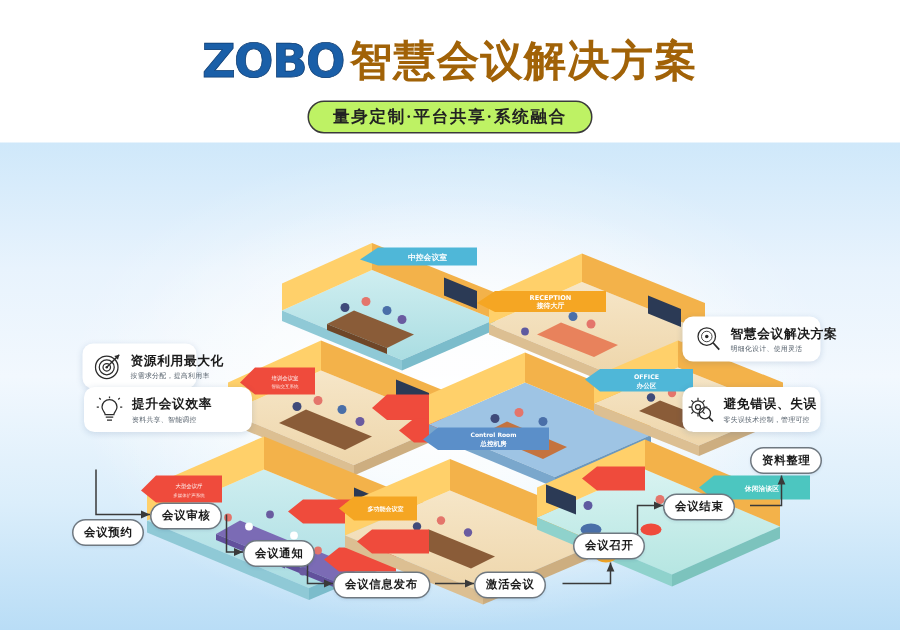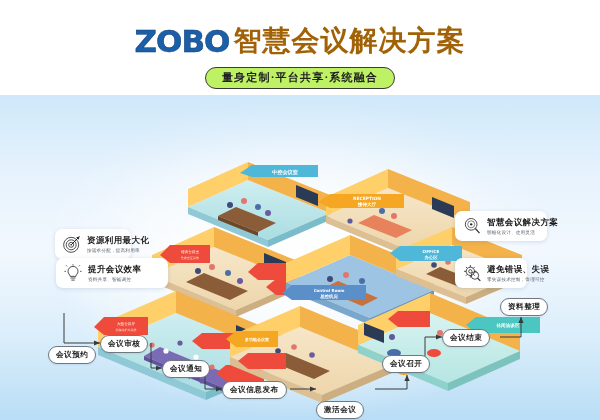--- a/index.html
+++ b/index.html
@@ -72,21 +72,21 @@
     font-size: 8.5px; font-weight: 700; color: #1c1c1c; letter-spacing: .4px;
     white-space: nowrap; font-family: "DejaVu Sans", sans-serif;
   }
   .callout .c-sub {
     font-size: 4.6px; color: #55606b; letter-spacing: .2px;
     white-space: nowrap; font-family: "DejaVu Sans", sans-serif;
   }
   #co1 { left: 55px;  top: 116px; width: 76px; margin-top: 18px; }
   #co2 { left: 56px;  top: 163px; width: 112px; }
   #co3 { left: 455px; top: 116px; width: 92px; }
-  #co4 { left: 455px; top: 163px; width: 72px; }
+  #co4 { left: 455px; top: 163px; width: 92px; justify-content: center; }
 
   
   .scene { position: absolute; left: 0; top: 0; width: 600px; height: 325px; }
 
   
   .flow { position: absolute; left: 0; top: 0; width: 600px; height: 325px; }
   .node {
     position: absolute;
     background: #ffffff;
     border: 1px solid #6f7880;
@@ -403,19 +403,19 @@
         <path d="M425,262 L425,242 L442,242"></path>
 
         <path d="M500,242 L521,242 L521,222"></path>
       </g>
     </svg>
 
     <div class="node" style="left:48px;  top:203px;margin-top:48px;">会议预约</div>
     <div class="node" style="left:100px; top:240px;">会议审核</div>
     <div class="node" style="left:162px; top:265px;">会议通知</div>
     <div class="node" style="left:222px; top:286px;">会议信息发布</div>
-    <div class="node" style="left:316px; top:286px;margin-top:20px;">激活会议</div>
+    <div class="node" style="left:316px; top:286px;">激活会议</div>
     <div class="node" style="left:382px; top:260px;">会议召开</div>
     <div class="node" style="left:442px; top:234px;">会议结束</div>
     <div class="node" style="left:500px; top:203px;">资料整理</div>
 
   </div>
 </div>
 
 </body></html>

